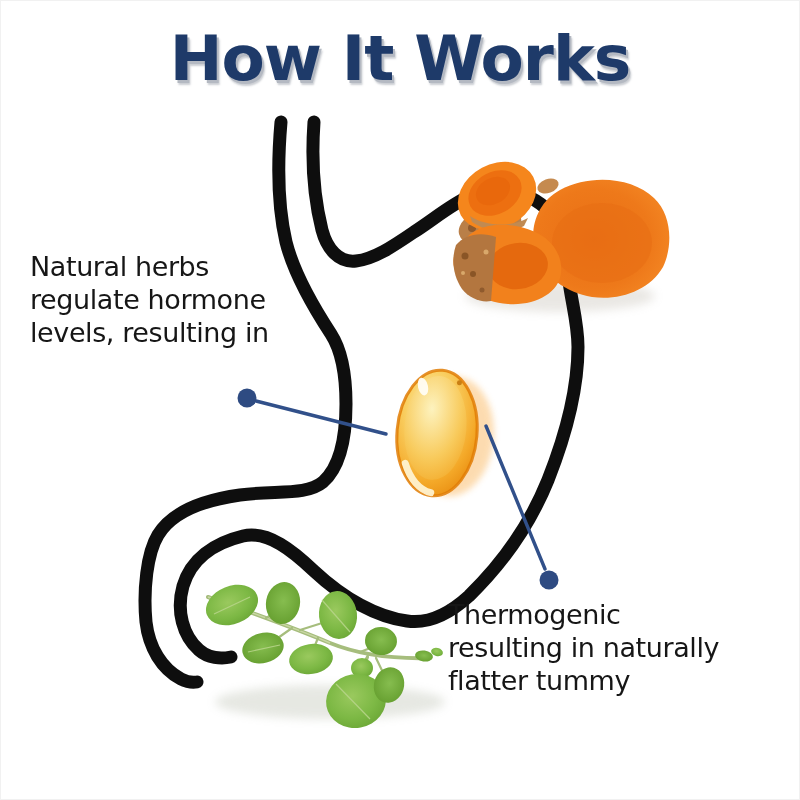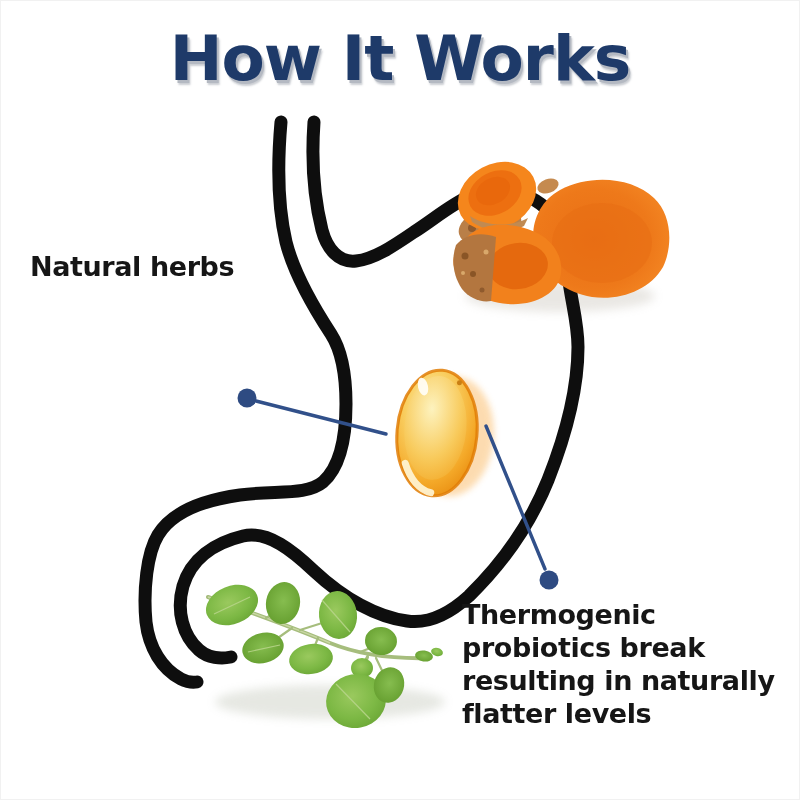--- a/index.html
+++ b/index.html
@@ -10,26 +10,26 @@
     font-family:"DejaVu Sans","Liberation Sans",sans-serif;
   }
   .title{
     position:absolute;top:26px;left:0;width:800px;text-align:center;
     font-size:63px;font-weight:bold;letter-spacing:-1px;line-height:1.05;
     color:#1e3a69;
     text-shadow:2px 3px 0 #b4b9c2, 3px 5px 2px rgba(140,147,158,.45);
     margin:0;
   }
   .callout{
-    position:absolute;font-weight:bold;color:#161616;
+    position:absolute;font-weight:normal;color:#161616;
     font-size:27px;line-height:33px;letter-spacing:-0.4px;
   }
   .callout span{display:block;white-space:nowrap;}
   .callout-left{left:30px;top:250px;}
-  .callout-right{left:462px;top:598px;}
+  .callout-right{left:448px;top:598px;}
   svg{position:absolute;left:0;top:0;}
 </style>
 </head>
 <body>
 
 <div class="canvas">
 
   <h1 class="title">How It Works</h1>
 
   <svg width="800" height="800" viewBox="0 0 800 800">
@@ -183,22 +183,23 @@
         <path d="M 214 614 L 250 597"></path>
           <path d="M 322 600 L 350 632"></path>
         <path d="M 336 684 L 370 719"></path>
           <path d="M 248 652 L 280 645"></path>
       </g>
     </g>
   </svg>
 
   <div class="callout callout-left">
     <span>Natural herbs</span>
+    <span>regulate hormone</span>
+    <span>levels, resulting in</span>
   </div>
 
   <div class="callout callout-right">
     <span>Thermogenic</span>
-    <span>probiotics break</span>
     <span>resulting in naturally</span>
-    <span>flatter levels</span>
+    <span>flatter tummy</span>
   </div>
 
 </div>
 
 </body></html>

